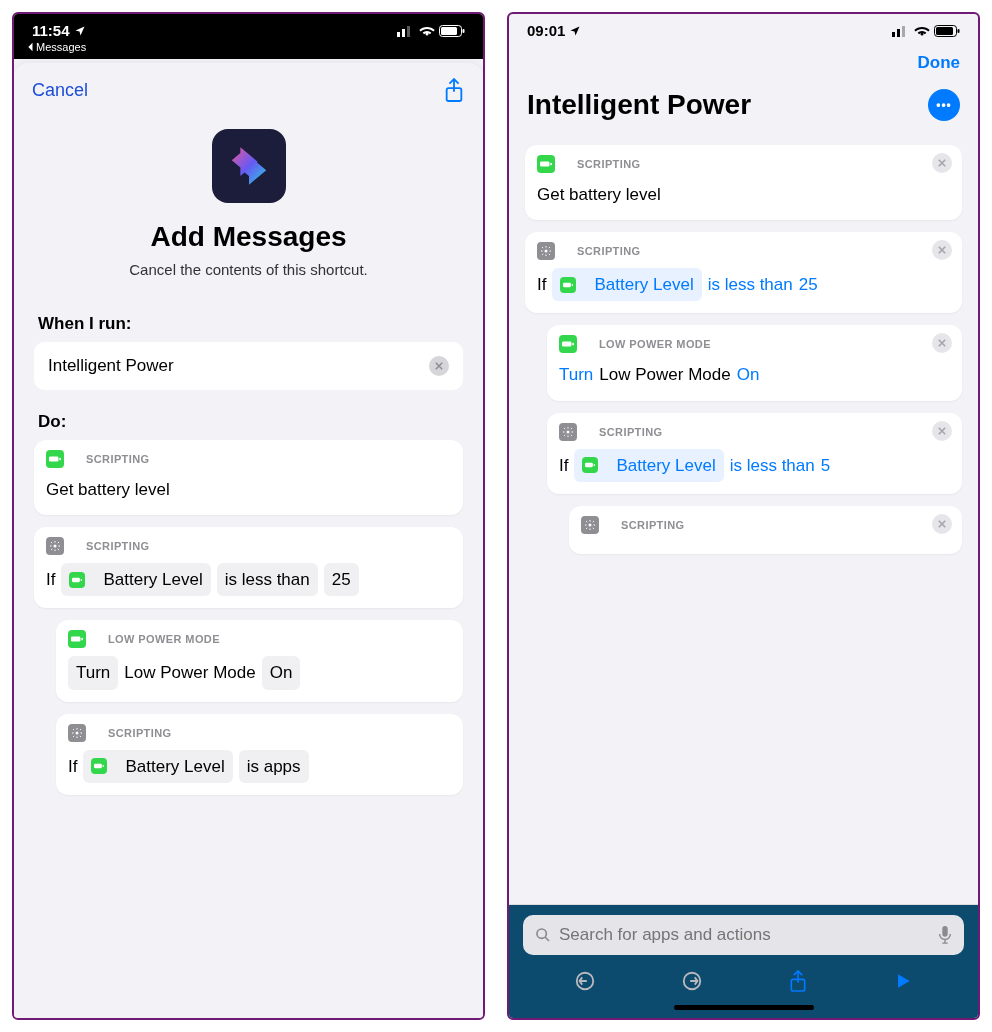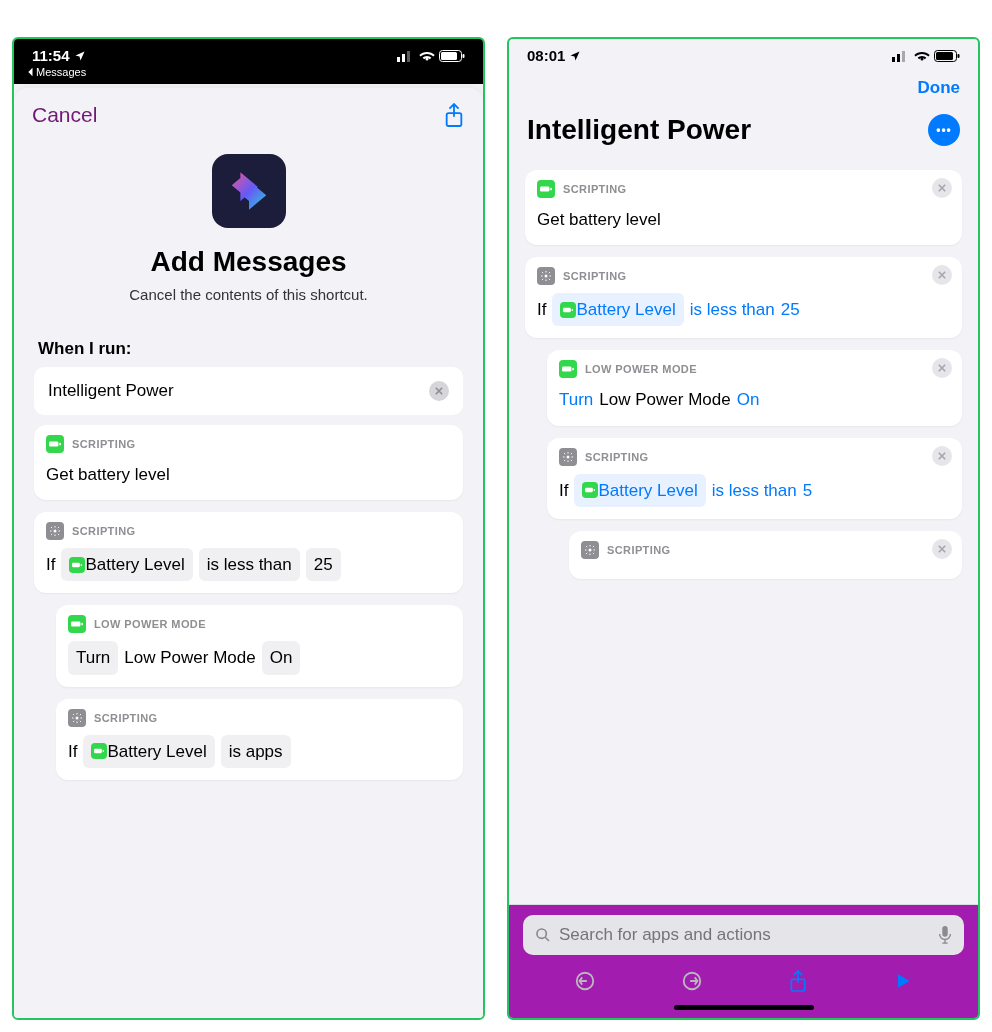--- a/index.html
+++ b/index.html
@@ -1,67 +1,67 @@
 <!DOCTYPE html>
 <html><head>
 <meta charset="utf-8">
 <style>
   * { box-sizing: border-box; margin: 0; padding: 0; font-family: -apple-system, BlinkMacSystemFont, "Segoe UI", Helvetica, Arial, sans-serif; }
   body { background: #fff; width: 992px; height: 1032px; display: flex; gap: 22px; padding: 12px; }
-  .phone { flex: 1; border: 2px solid #22c55e; border-radius: 6px; background: #f2f2f7; overflow: hidden; position: relative; display: flex; flex-direction: column; margin-top: 25px; }
+  .phone { flex: 1; border: 2px solid #701a75; border-radius: 6px; background: #f2f2f7; overflow: hidden; position: relative; display: flex; flex-direction: column; }
   
   
   .statusbar { display: flex; justify-content: space-between; align-items: center; padding: 8px 18px 0 18px; font-size: 15px; font-weight: 600; }
   .statusbar.black { background: #000; color: #fff; padding-top: 8px; padding-bottom: 2px; }
   .status-left { display: flex; align-items: center; gap: 4px; }
   .status-right { display: flex; align-items: center; gap: 4px; }
   .back-app { font-size: 11px; font-weight: 400; display: flex; align-items: center; gap: 2px; background: #000; color: #fff; padding: 0 18px 6px 12px; text-align: center; }
   
   .sheet { background: #f2f2f7; border-radius: 14px 14px 0 0; margin-top: 4px; flex: 1; display: flex; flex-direction: column; overflow: hidden; box-shadow: 0 -2px 6px rgba(0,0,0,0.05); }
   
   .nav { display: flex; justify-content: space-between; align-items: center; padding: 14px 18px 10px 18px; }
-  .nav .cancel { color: #701a75; font-size: 21px; }
+  .nav .cancel { color: #1d4ed8; font-size: 18px; }
   .nav .share { color: #007aff; }
   .nav .done { color: #007aff; font-size: 17px; font-weight: 700; margin-left: auto; }
   
   .headline-area { text-align: center; padding: 10px 30px 24px; }
   .app-icon { width: 74px; height: 74px; border-radius: 16px; background: #1b1d3a; margin: 6px auto 18px; display: flex; align-items: center; justify-content: center; }
   .headline { font-size: 28px; font-weight: 700; margin-bottom: 8px; }
   .subhead { font-size: 15px; color: #333; }
   
   .section-label { font-size: 17px; font-weight: 600; padding: 12px 24px 8px; }
   
   .name-field { background: #fff; border-radius: 10px; margin: 0 20px 10px; padding: 14px 14px; display: flex; align-items: center; justify-content: space-between; font-size: 17px; }
   .clear-x { width: 20px; height: 20px; border-radius: 50%; background: #d6d6da; display: flex; align-items: center; justify-content: center; color: #8e8e93; font-size: 12px; }
   
   .actions { padding: 0 20px; flex: 1; overflow: hidden; }
   .actions.scrolled { padding: 10px 16px 0 16px; overflow: visible;}
   
   .card { background: #fff; border-radius: 12px; box-shadow: 0 1px 2px rgba(0,0,0,0.05); margin-bottom: 12px; padding: 10px 12px 12px; position: relative; }
   .card.nested { margin-left: 22px; }
   .card.nested2 { margin-left: 44px; }
-  .card-hdr { display: flex; align-items: center; gap: 8px; font-size: 11px; font-weight: 600; color: #8e8e93; letter-spacing: 0.4px; margin-bottom: 8px; text-transform: uppercase; }
+  .card-hdr { display: flex; align-items: center; gap: 22px; font-size: 11px; font-weight: 600; color: #8e8e93; letter-spacing: 0.4px; margin-bottom: 8px; text-transform: uppercase; }
   .card-hdr .mini-icon { width: 18px; height: 18px; border-radius: 4px; display: flex; align-items: center; justify-content: center; }
   .mini-icon.green { background: #32d74b; }
   .mini-icon.grey { background: #8e8e93; }
   .card .del { position: absolute; top: 8px; right: 10px; width: 20px; height: 20px; border-radius: 50%; background: #e6e6ea; color: #b5b5ba; display: flex; align-items: center; justify-content: center; font-size: 11px; }
   .card-body { font-size: 17px; display: flex; flex-wrap: wrap; align-items: center; gap: 6px; line-height: 1.6; }
-  .token { background: #eef2f6; border-radius: 6px; padding: 3px 8px; font-size: 17px; display: inline-flex; align-items: center; gap: 0; }
+  .token { background: #eef2f6; border-radius: 6px; padding: 3px 8px; font-size: 17px; display: inline-flex; align-items: center; gap: 18px; }
   .token.var { color: #007aff; background: #e8f1ff; }
   .token.plain { background: #f0f0f3; color: #000;}
   .tinybatt { width: 16px; height: 16px; border-radius: 4px; background: #32d74b; display:inline-flex; align-items:center; justify-content:center; }
   .bluetxt { color: #007aff; }
   
   
   .bigtitle-row { display: flex; align-items: center; justify-content: space-between; padding: 6px 18px 14px; }
   .bigtitle { font-size: 28px; font-weight: 800; }
   .more-btn { width: 32px; height: 32px; border-radius: 50%; background: #007aff; color: #fff; display: flex; align-items: center; justify-content: center; font-weight: 700; letter-spacing: 1px; font-size: 12px; }
   
   
-  .bottom-area { background: #a21caf; border-top: 1px solid #dcdce0; padding: 10px 14px 2px; }
+  .bottom-area { background: #0c4a6e; border-top: 1px solid #dcdce0; padding: 10px 14px 2px; }
   .search { background: #e4e4e9; border-radius: 10px; padding: 10px 12px; display: flex; align-items: center; gap: 8px; color: #8a8a8f; font-size: 17px; }
   .search input { border: none; background: transparent; flex: 1; font-size: 17px; outline: none; color: #000; }
   .toolbar { display: flex; justify-content: space-around; align-items: center; padding: 14px 8px 10px; }
   .toolbar .tb { color: #8e8e93; }
   .toolbar .tb.blue { color: #007aff; }
   .homebar { width: 140px; height: 5px; background: #000; border-radius: 3px; margin: 2px auto 6px; }
   
   svg { display: block; }
 </style>
 </head>
@@ -132,20 +132,21 @@
     <div class="section-label">When I run:</div>
     <div class="name-field">
       <span>Intelligent Power</span>
       <span class="clear-x">
         <svg width="8" height="8" viewBox="0 0 10 10" stroke="#8e8e93" stroke-width="2">
             <path d="M1 1l8 8M9 1l-8 8"></path>
           </svg>
       </span>
     </div>
 
+    <div class="section-label">Do:</div>
 
     <div class="actions">
 
       <div class="card">
         <div class="card-hdr">
           <span class="mini-icon green">
               <svg width="12" height="8" viewBox="0 0 14 8" fill="#fff">
                 <rect x="0" y="1" width="11" height="6" rx="1.5"></rect>
                 <rect x="12" y="2.5" width="2" height="3" rx="1"></rect>
               </svg>
@@ -222,21 +223,21 @@
           <span class="token plain">is apps</span>
         </div>
       </div>
     </div>
   </div>
 </div>
 
 <div class="phone">
   <div class="statusbar">
     <div class="status-left">
-      <span>08:01</span>
+      <span>09:01</span>
       <span>
         <svg width="12" height="12" viewBox="0 0 24 24" fill="#000">
             <path d="M3 11l18-8-8 18-2-8-8-2z"></path>
           </svg>
       </span>
     </div>
     <div class="status-right">
       <svg width="18" height="12" viewBox="0 0 18 12" fill="#000">
           <rect x="0" y="7" width="3" height="5"></rect>
           <rect x="5" y="4" width="3" height="8"></rect>

